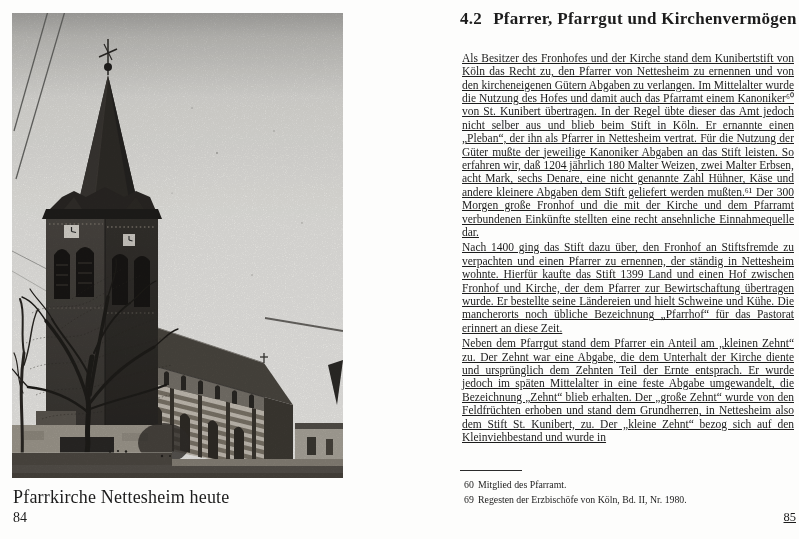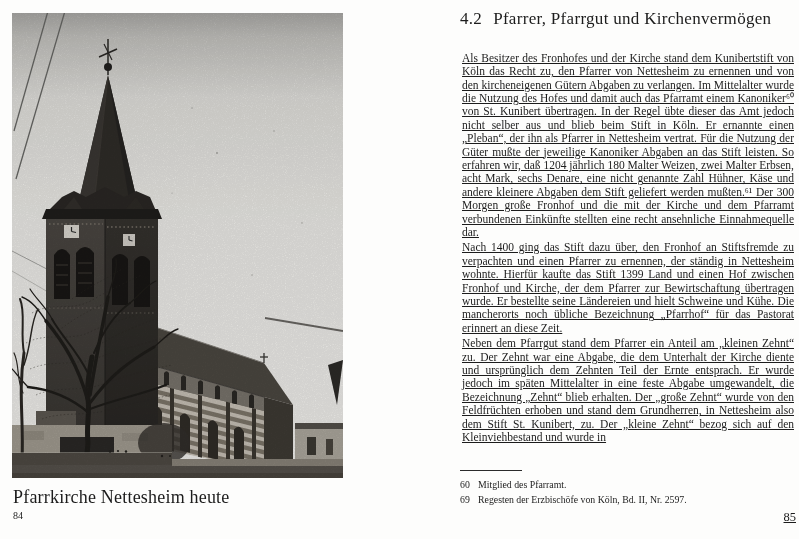--- a/index.html
+++ b/index.html
@@ -4,34 +4,34 @@
 <style>
   html,body{margin:0;padding:0;background:#ffffff;}
   .spread{
     position:relative;width:799px;height:539px;background:#fdfdfc;
     font-family:"Liberation Serif", serif;color:#1c1c1c;overflow:hidden;
   }
   
   .photo-wrap{position:absolute;left:12px;top:13px;width:331px;height:465px;}
   .photo-wrap svg{display:block;width:100%;height:100%;}
   .caption{position:absolute;left:13px;top:487px;font-size:18px;letter-spacing:.2px;}
-  .pagenum-left{position:absolute;left:13px;top:510px;font-size:10px;}
+  .pagenum-left{position:absolute;left:13px;top:510px;font-size:14px;}
   
   .right-col{position:absolute;left:460px;top:10px;width:336px;}
-  .heading{margin:0 0 23px 0;font-size:17px;font-weight:normal;line-height:1.1;
+  .heading{margin:0 0 23px 0;font-size:17px;font-weight:bold;line-height:1.1;
            letter-spacing:.3px;white-space:nowrap;}
   .heading .hnum{margin-right:11px;}
   .bodytext p{margin:2px;font-size:11.5px;line-height:13.4px;text-align:justify;
               text-justify:inter-word;text-decoration:underline;}
   .fnrule{position:absolute;left:460px;top:470px;width:62px;height:0;
           border-top:1.4px solid #2b2b2b;}
   .footnotes{position:absolute;left:460px;top:477px;width:336px;
              font-size:9.8px;line-height:15px;}
   .fn{display:flex;}
-  .fn-num{width:18px;flex:none;}
+  .fn-num{width:18px;flex:none;text-align:center;}
   .pagenum-right{position:absolute;left:460px;top:510px;width:336px;
                  text-align:right;font-size:12.5px;text-decoration:underline;}
 </style>
 </head>
 <body>
 
 <div class="spread">
 
   <div class="photo-wrap">
     <svg viewBox="0 0 331 465" preserveAspectRatio="none">
@@ -264,18 +264,18 @@
   </div>
 
   <div class="fnrule"></div>
   <div class="footnotes">
     <div class="fn">
       <span class="fn-num">60</span>
       <span class="fn-text">Mitglied des Pfarramt.</span>
     </div>
     <div class="fn">
       <span class="fn-num">69</span>
-      <span class="fn-text">Regesten der Erzbischöfe von Köln, Bd. II, Nr. 2597.</span>
+      <span class="fn-text">Regesten der Erzbischöfe von Köln, Bd. II, Nr. 1980.</span>
     </div>
   </div>
   <div class="pagenum-right">85</div>
 
 </div>
 
 </body></html>

